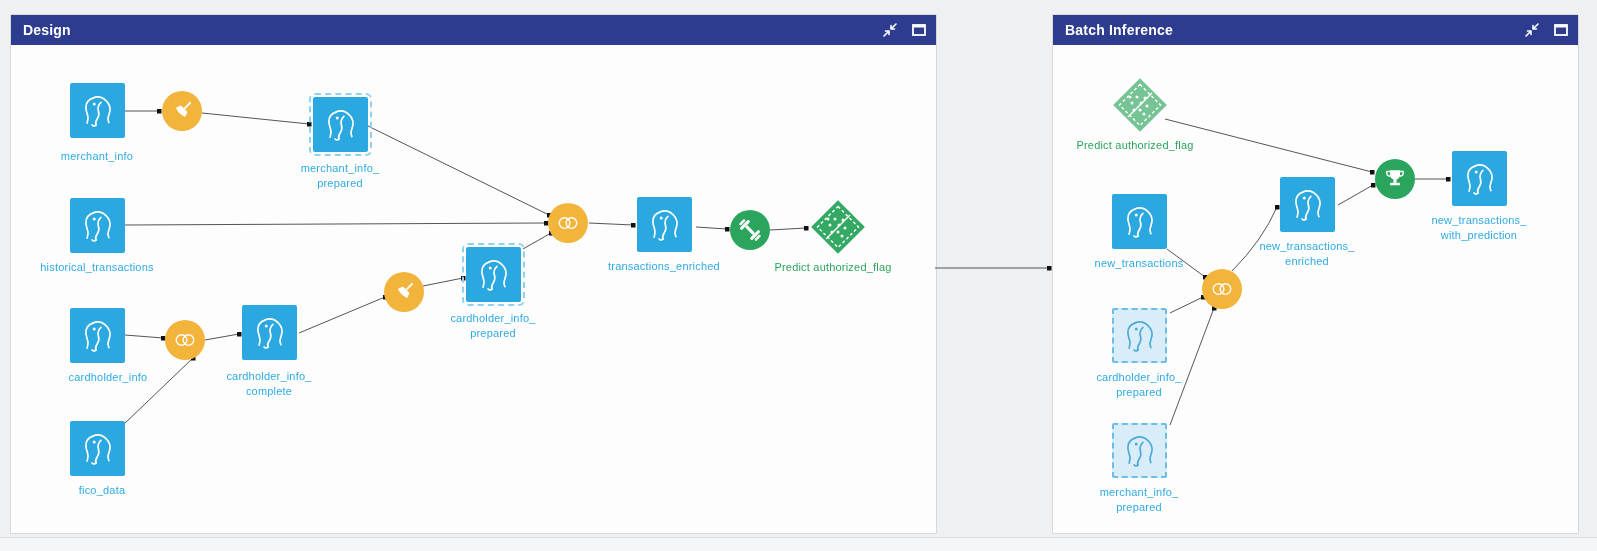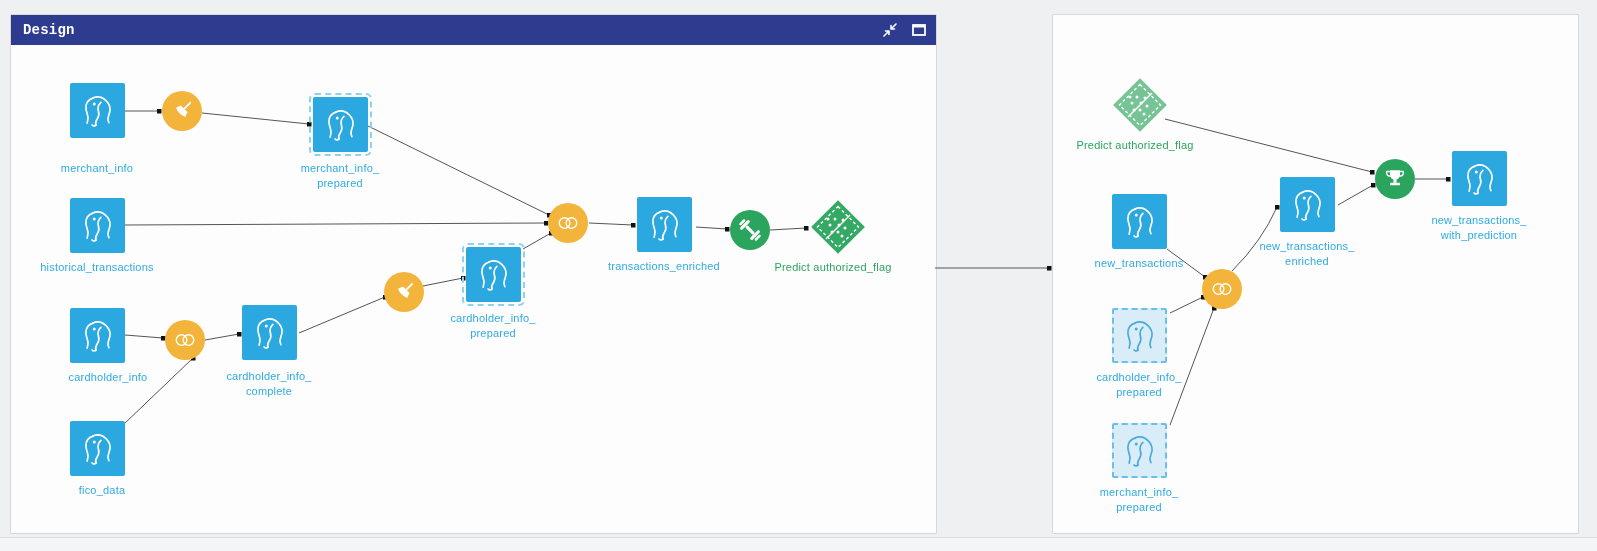--- a/index.html
+++ b/index.html
@@ -2,21 +2,21 @@
 <html><head>
 <meta charset="utf-8">
 <style>
   html,body{margin:0;padding:0;}
   body{
     width:1597px;height:551px;position:relative;overflow:hidden;
     background:#eff0f2;
     font-family:"Liberation Sans",sans-serif;
   }
   .panel{position:absolute;background:#fdfdfe;border:1px solid #d6d8da;border-radius:1px;}
-  .panel-header{height:30px;background:#2e3c90;display:flex;align-items:center;padding:0 10px 0 12px;font-family:Liberation Mono, monospace;}
+  .panel-header{height:30px;background:#2e3c90;display:flex;align-items:center;padding:0 10px 0 12px;}
   .panel-title{color:#ffffff;font-size:14px;font-weight:600;letter-spacing:.2px;}
   .header-icons{margin-left:auto;display:flex;gap:15px;align-items:center;}
   .hicon{width:14px;height:14px;color:#fff;cursor:pointer;display:block;}
   .panel-body{position:absolute;top:30px;left:0;right:0;bottom:0;overflow:hidden;}
   .edges{position:absolute;inset:0;width:100%;height:100%;pointer-events:none;}
   .edge{stroke:#555;stroke-width:1;fill:none;}
   .node{position:absolute;cursor:pointer;}
   .sq{width:55px;height:55px;background:#2aa8df;color:#ffffff;border-radius:2px;
       display:flex;align-items:center;justify-content:center;}
   .sq svg{width:40px;height:40px;display:block;}
@@ -136,21 +136,21 @@
       <line class="edge" x1="759" y1="185" x2="795" y2="183" marker-end="url(#dotD)"></line>
     </svg>
 
     <div class="node" style="left:59px;top:38px">
       <div class="sq">
           <svg viewBox="0 0 48 48">
             <use href="#i-pg"></use>
           </svg>
         </div>
     </div>
-    <div class="nlabel" style="left:11px;top:116px">merchant_info</div>
+    <div class="nlabel" style="left:11px;top:104px">merchant_info</div>
 
     <div class="node" style="left:151px;top:46px">
       <div class="circle yellow">
           <svg viewBox="0 0 48 48">
             <use href="#i-broom"></use>
           </svg>
         </div>
     </div>
 
     <div class="node" style="left:302px;top:52px">
@@ -263,20 +263,31 @@
 <svg class="connector">
   <defs>
     <marker id="dotX" markerWidth="5" markerHeight="5" refX="2.5" refY="2.5">
       <rect width="5" height="5" fill="#111"></rect>
     </marker>
   </defs>
   <line class="edge" x1="2" y1="8" x2="116" y2="8" marker-end="url(#dotX)"></line>
 </svg>
 
 <div class="panel" style="left:1052px;top:14px;width:525px;height:518px;">
+  <div class="panel-header">
+    <span class="panel-title">Batch Inference</span>
+    <span class="header-icons">
+      <svg class="hicon">
+          <use href="#i-collapse"></use>
+        </svg>
+      <svg class="hicon">
+          <use href="#i-max"></use>
+        </svg>
+    </span>
+  </div>
   <div class="panel-body">
     <svg class="edges">
       <defs>
         <marker id="dotB" markerWidth="5" markerHeight="5" refX="2.5" refY="2.5">
           <rect width="5" height="5" fill="#111"></rect>
         </marker>
       </defs>
       <line class="edge" x1="112" y1="74" x2="319" y2="127" marker-end="url(#dotB)"></line>
       <line class="edge" x1="114" y1="204" x2="152" y2="232" marker-end="url(#dotB)"></line>
       <line class="edge" x1="117" y1="268" x2="150" y2="252" marker-end="url(#dotB)"></line>

